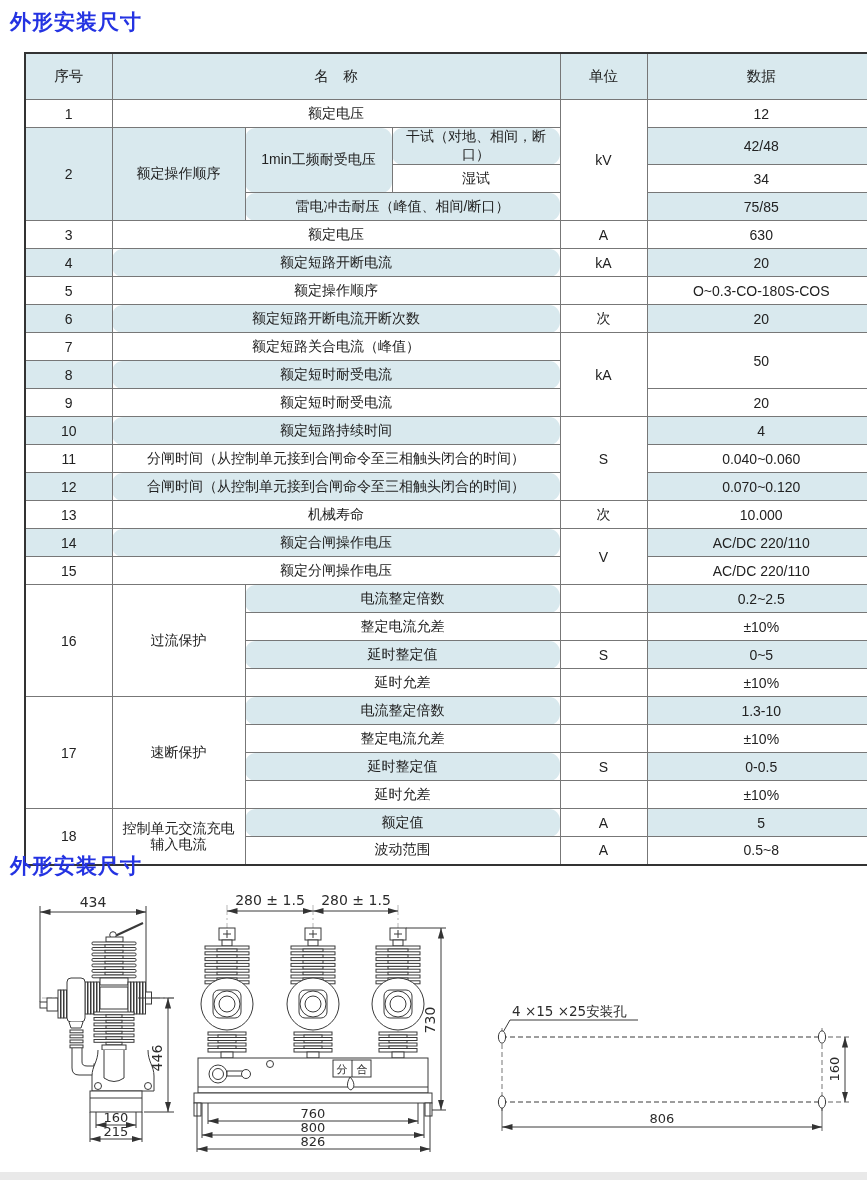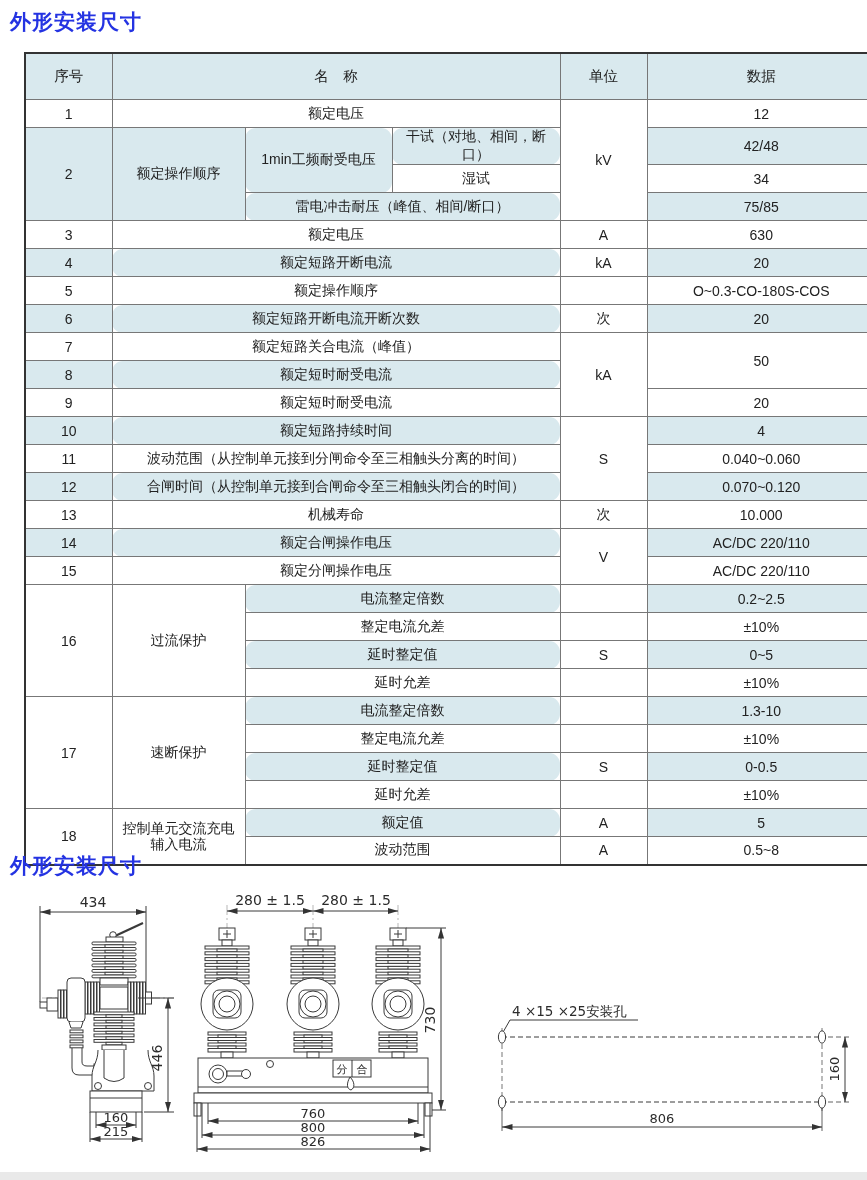--- a/index.html
+++ b/index.html
@@ -114,21 +114,21 @@
         <td>20</td>
       </tr>
       <tr class="tint">
         <td>10</td>
         <td colspan="3" class="l">额定短路持续时间</td>
         <td rowspan="3" class="u">S</td>
         <td>4</td>
       </tr>
       <tr>
         <td>11</td>
-        <td colspan="3" class="l sm">波动范围（从控制单元接到分闸命令至三相触头分离的时间）</td>
+        <td colspan="3" class="l sm">分闸时间（从控制单元接到合闸命令至三相触头闭合的时间）</td>
         <td>0.040~0.060</td>
       </tr>
       <tr class="tint">
         <td>12</td>
         <td colspan="3" class="l sm">合闸时间（从控制单元接到合闸命令至三相触头闭合的时间）</td>
         <td>0.070~0.120</td>
       </tr>
       <tr>
         <td>13</td>
         <td colspan="3" class="l">机械寿命</td>

